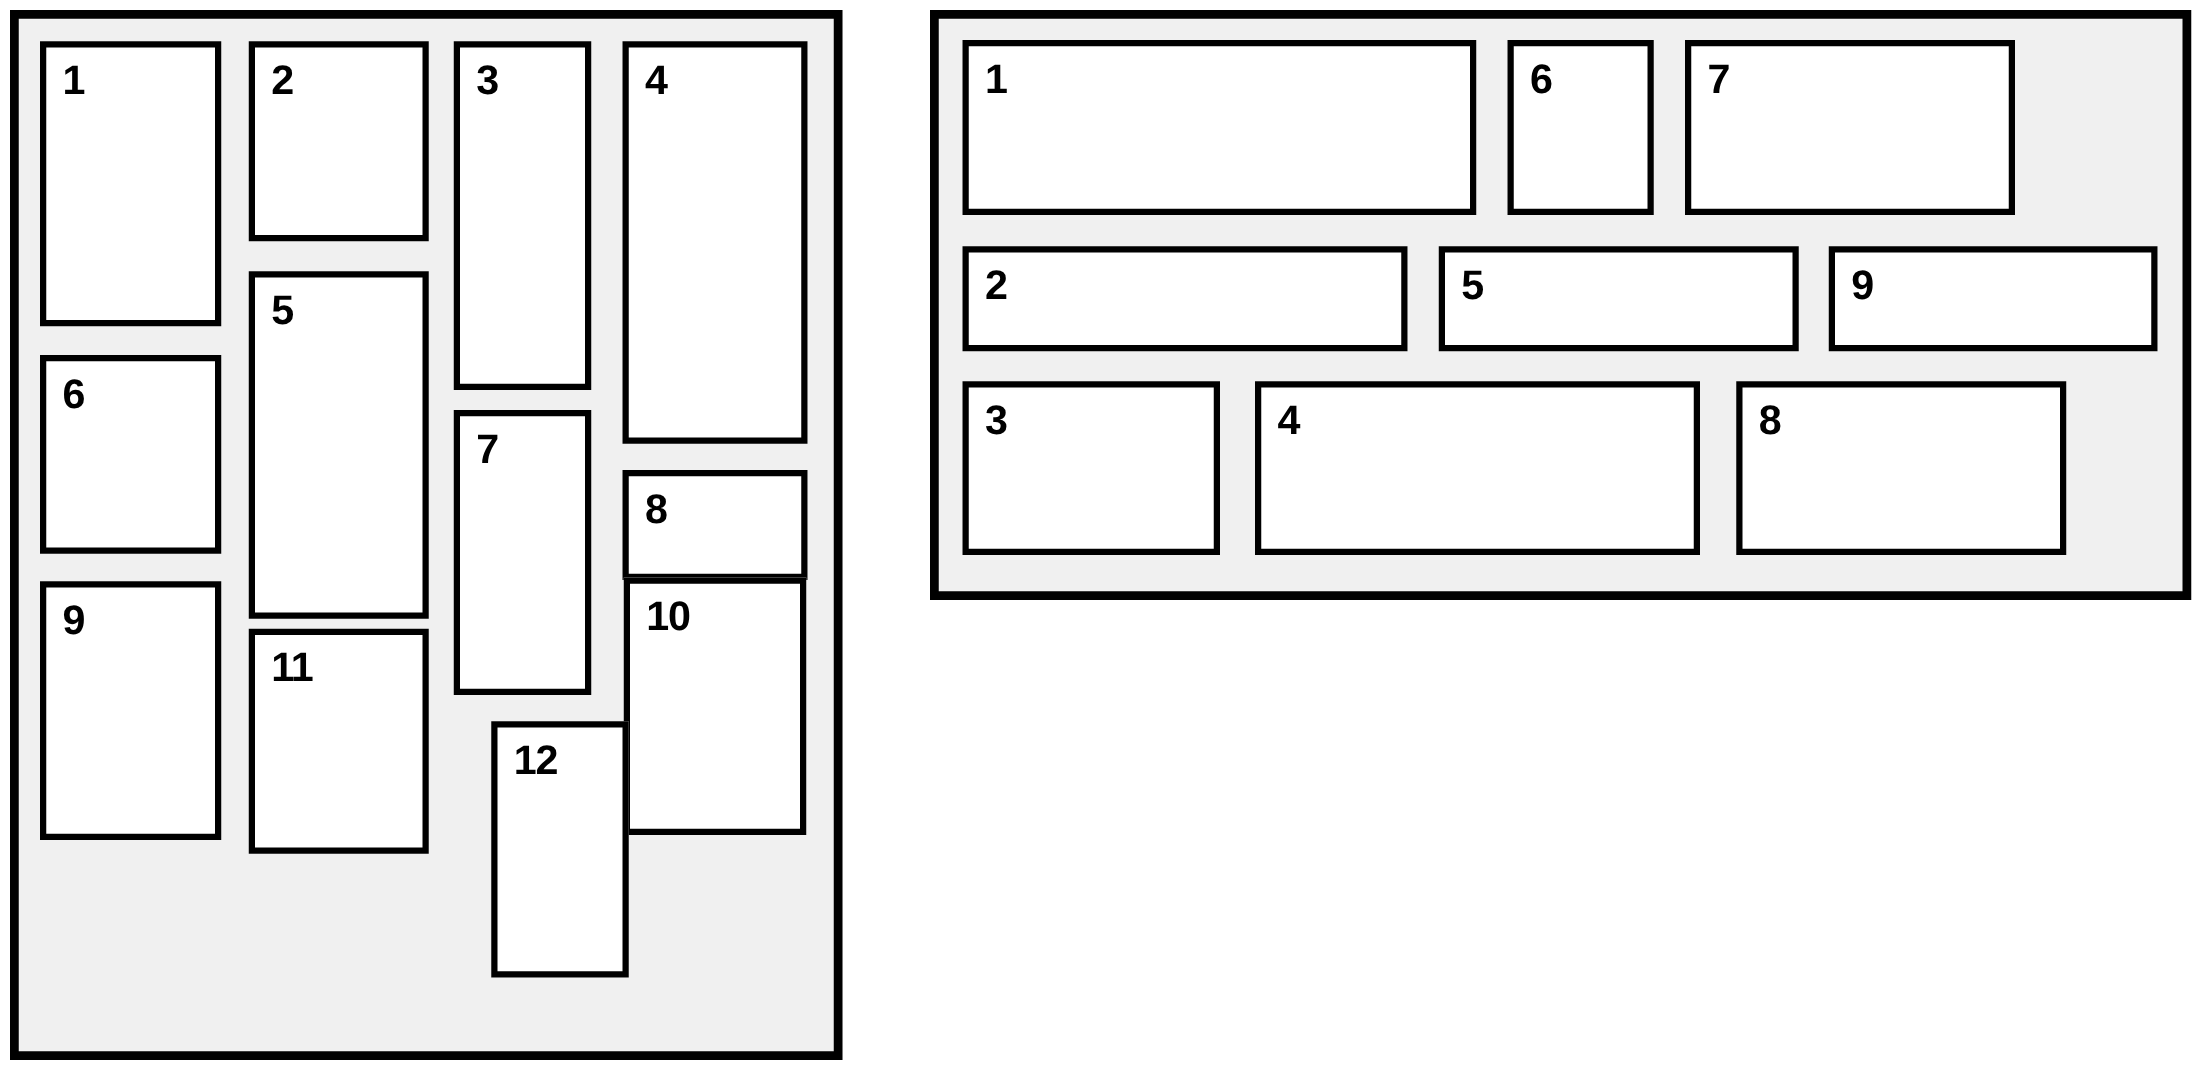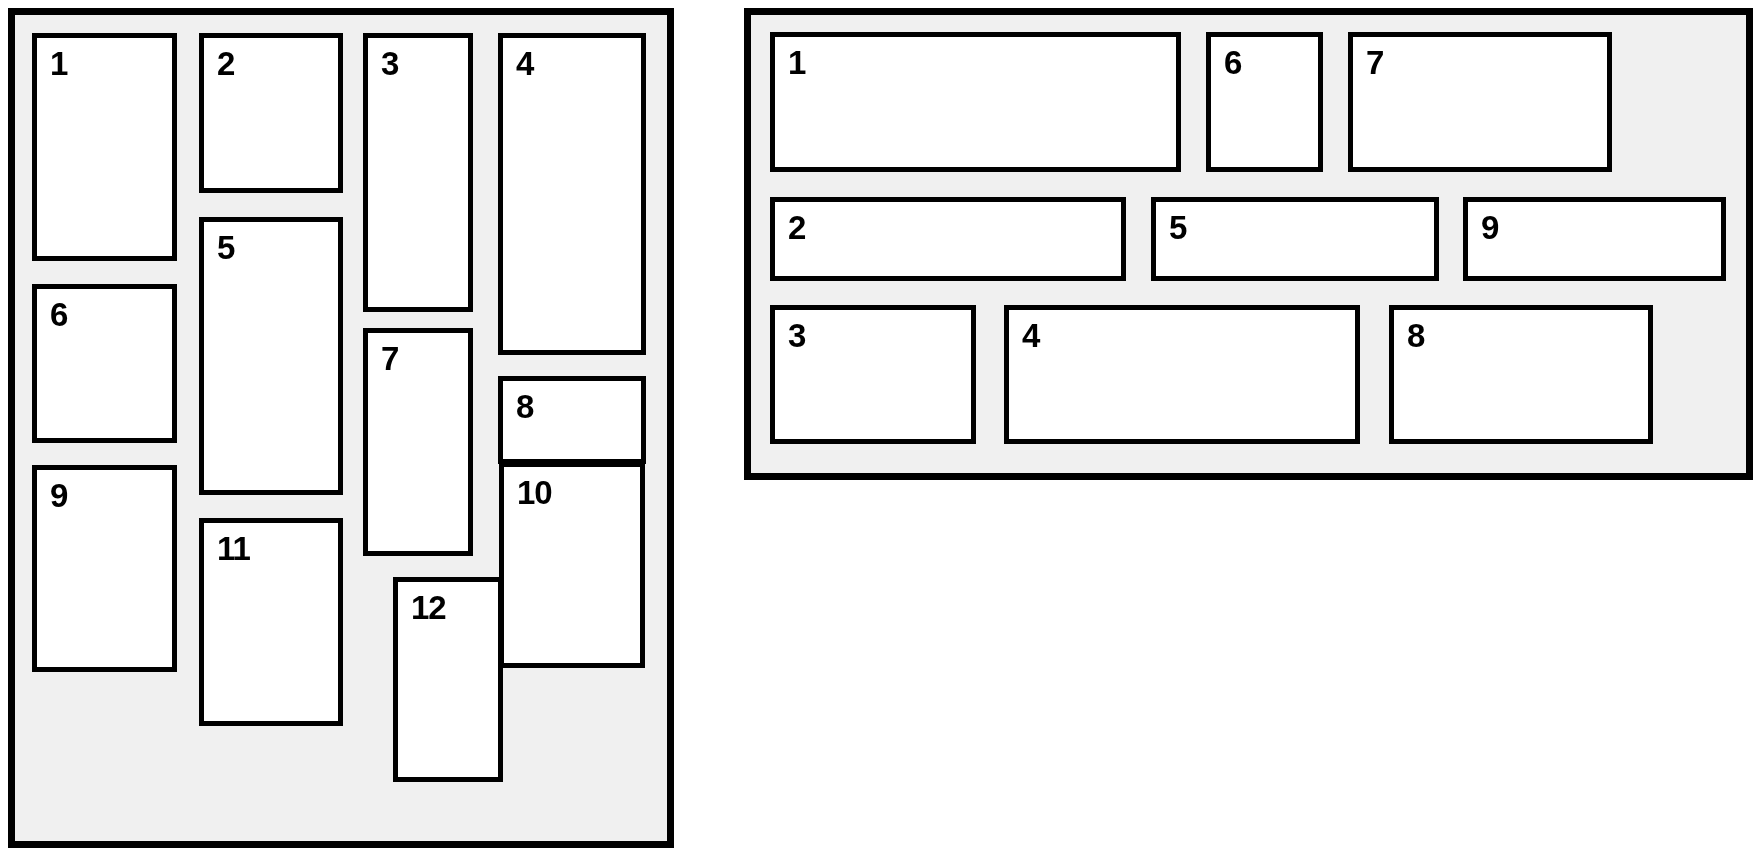--- a/index.html
+++ b/index.html
@@ -70,21 +70,21 @@
       </div>
       <div class="box" style="left: 483px; top: 361px; width: 148px; height: 88px;">
         <span class="lbl">8</span>
       </div>
       <div class="box" style="left: 17px; top: 450px; width: 145px; height: 207px;">
         <span class="lbl">9</span>
       </div>
       <div class="box" style="left: 484px; top: 447px; width: 146px; height: 206px;">
         <span class="lbl">10</span>
       </div>
-      <div class="box" style="left: 184px; top: 503px; width: 144px; height: 208px;">
+      <div class="box" style="left: 184px; top: 488px; width: 144px; height: 180px;">
         <span class="lbl">11</span>
       </div>
       <div class="box" style="left: 348px; top: 562px; width: 110px; height: 205px; margin-left: 30px;">
         <span class="lbl">12</span>
       </div>
     </section>
   <section class="panel" style="left: 744px; top: 8px; width: 1009px; height: 472px;">
       <div class="box" style="left: 19px; top: 17px; width: 411px; height: 140px;">
         <span class="lbl">1</span>
       </div>

